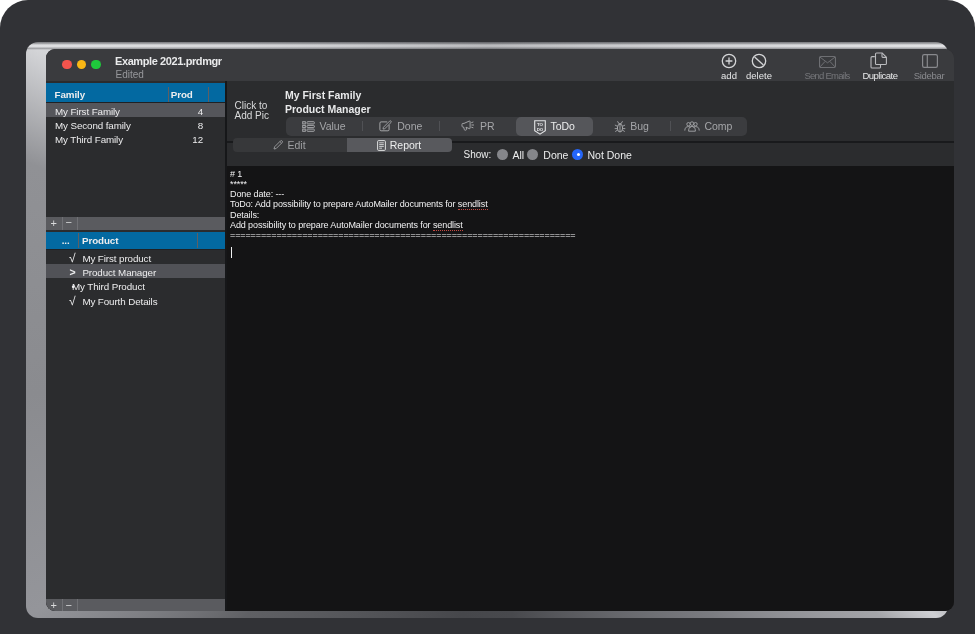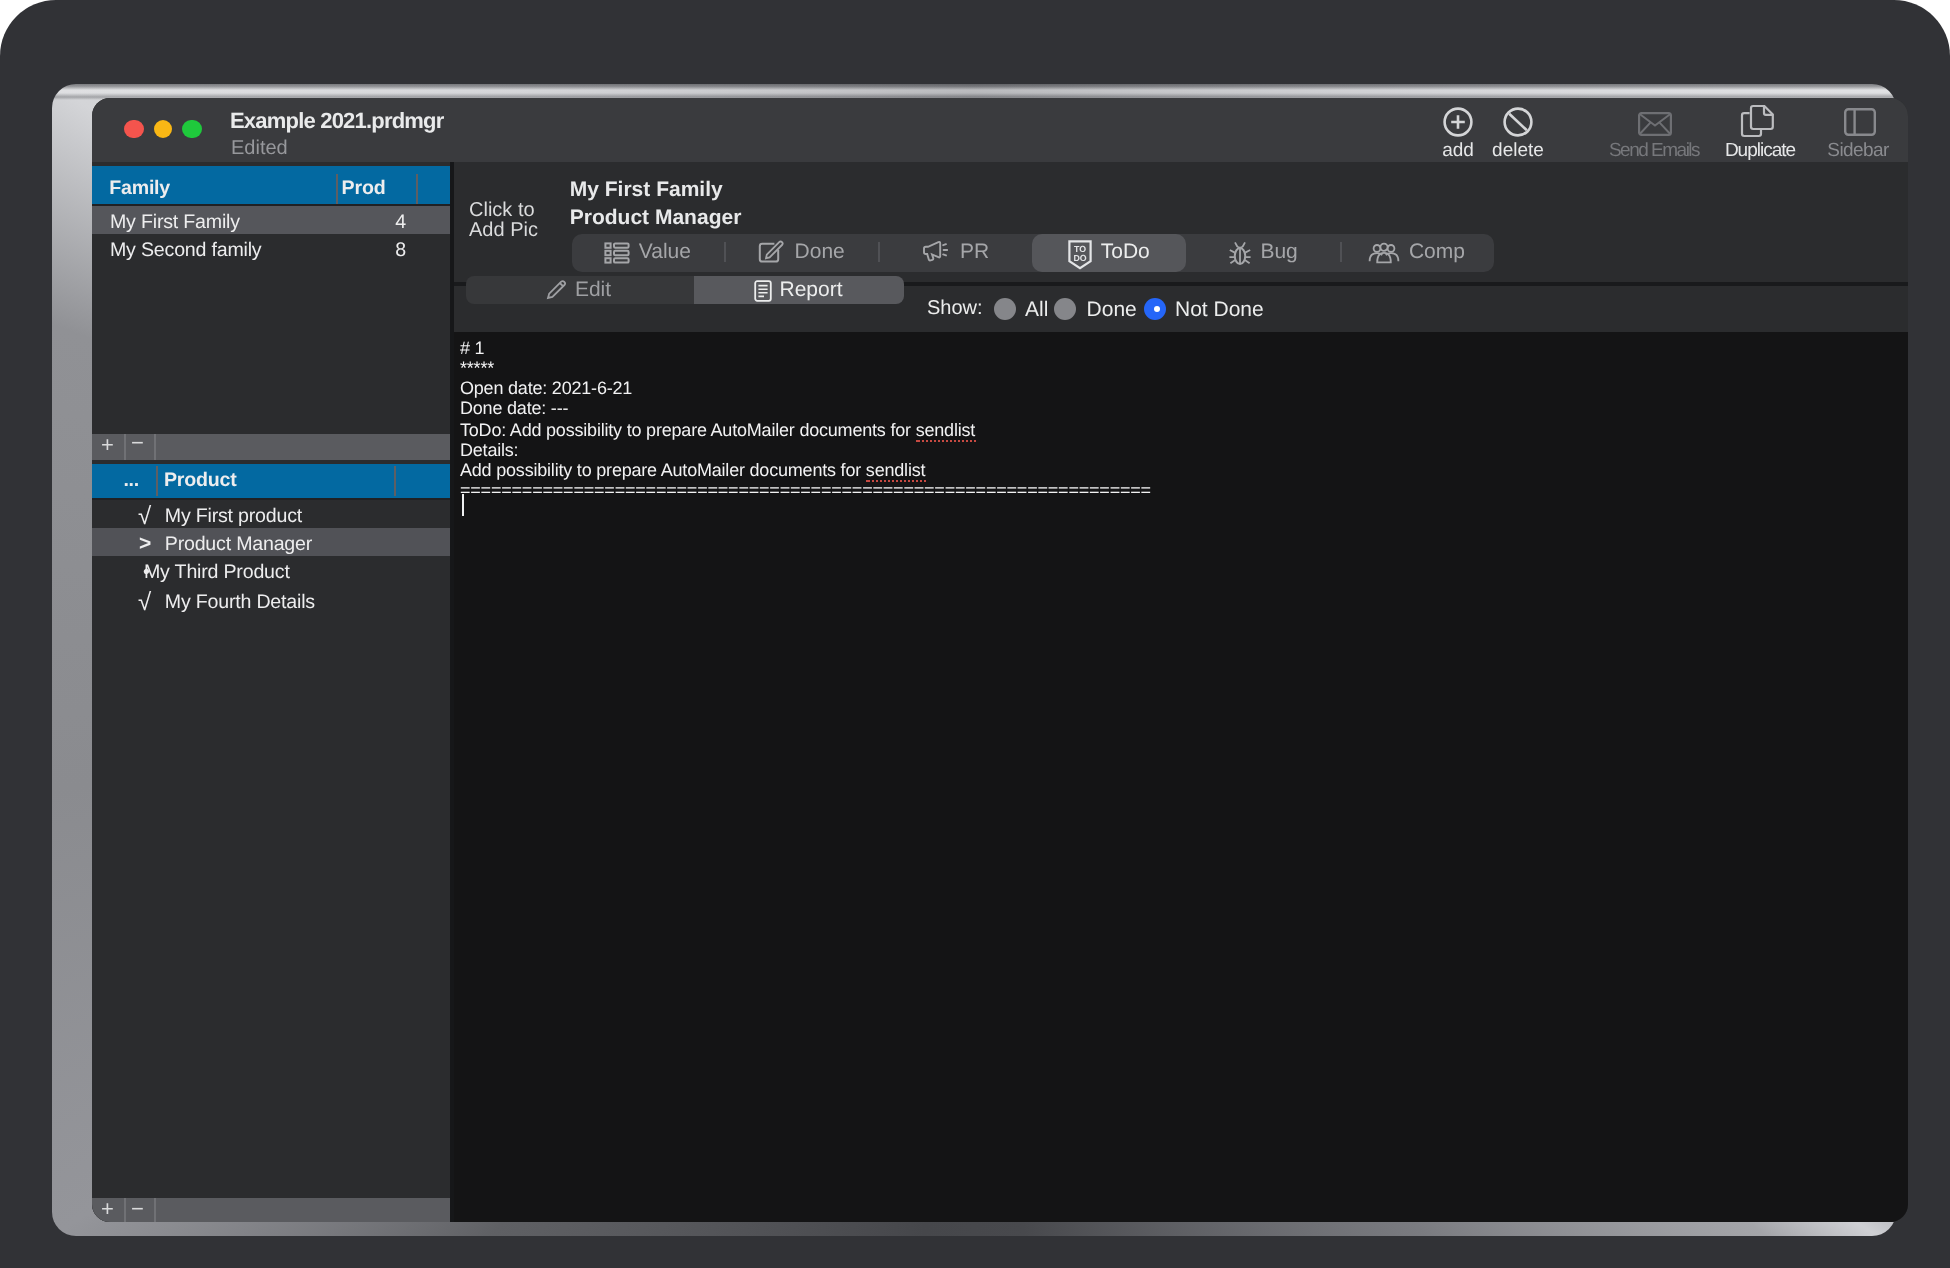--- a/index.html
+++ b/index.html
@@ -90,20 +90,24 @@
       <div class="abs" style="left:162.4px;top:3.5px;width:1px;height:15px;background:#5e5f63;"></div>
     </div>
     <div class="abs sel" style="left:0;top:22.3px;width:179px;height:14.2px;">
       <span class="abs" style="left:9px;top:2.5px;">My First Family</span>
       <span class="abs" style="right:22px;top:2.5px;">4</span>
     </div>
     <div class="abs" style="left:0;top:36.5px;width:179px;height:14.2px;">
       <span class="abs" style="left:9px;top:2.5px;">My Second family</span>
       <span class="abs" style="right:22px;top:2.5px;">8</span>
     </div>
+    <div class="abs" style="left:0;top:50.7px;width:179px;height:14.2px;">
+      <span class="abs" style="left:9px;top:2.5px;">My Third Family</span>
+      <span class="abs" style="right:22px;top:2.5px;">12</span>
+    </div>
     <div class="abs bar" style="left:0;top:135.9px;width:179px;height:12.9px;">
       <span class="abs pm" style="left:4.5px;line-height:12.9px;">+</span>
       <span class="abs pm" style="left:19.5px;line-height:11.9px;">−</span>
       <div class="abs bardiv" style="left:15.9px;"></div>
       <div class="abs bardiv" style="left:30.7px;"></div>
     </div>
     <div class="abs hdr" style="left:0;top:151px;width:179px;height:17px;border-bottom:1px solid #202124;">
       <span class="abs" style="left:15.7px;top:3.4px;">...</span>
       <span class="abs" style="left:36px;top:3.4px;">Product</span>
       <div class="abs" style="left:32px;top:1px;width:1px;height:15px;background:#5e5f63;"></div>
@@ -218,21 +222,20 @@
     <div class="abs" style="left:300.9px;top:68px;width:11px;height:11px;border-radius:50%;background:#85868a;"></div>
     <div class="abs" style="left:316.8px;top:68px;font-size:10.5px;color:#eceded;">Done</div>
     <div class="abs" style="left:345.6px;top:68px;width:11px;height:11px;border-radius:50%;background:#2566f8;"></div>
     <div class="abs" style="left:350.1px;top:72px;width:3px;height:3px;border-radius:50%;background:#ffffff;"></div>
     <div class="abs" style="left:361px;top:68px;font-size:10.5px;color:#eceded;">Not Done</div>
     <div class="abs" id="textarea">
       <div class="abs" style="left:4px;top:81px;width:1.2px;height:11px;background:#eff0f1;"></div>
       <div class="abs" style="left:3.5px;top:2.5px;">
         <div class="tline"># 1</div>
         <div class="tline">*****</div>
-        <div class="tline">Open date: 2021-6-21</div>
         <div class="tline">Done date: ---</div>
         <div class="tline">ToDo: Add possibility to prepare AutoMailer documents for <span class="sp">sendlist</span></div>
         <div class="tline">Details:</div>
         <div class="tline">Add possibility to prepare AutoMailer documents for <span class="sp">sendlist</span></div>
         <div class="tline">===================================================================</div>
       </div>
     </div>
   </div>
 </div>
 

